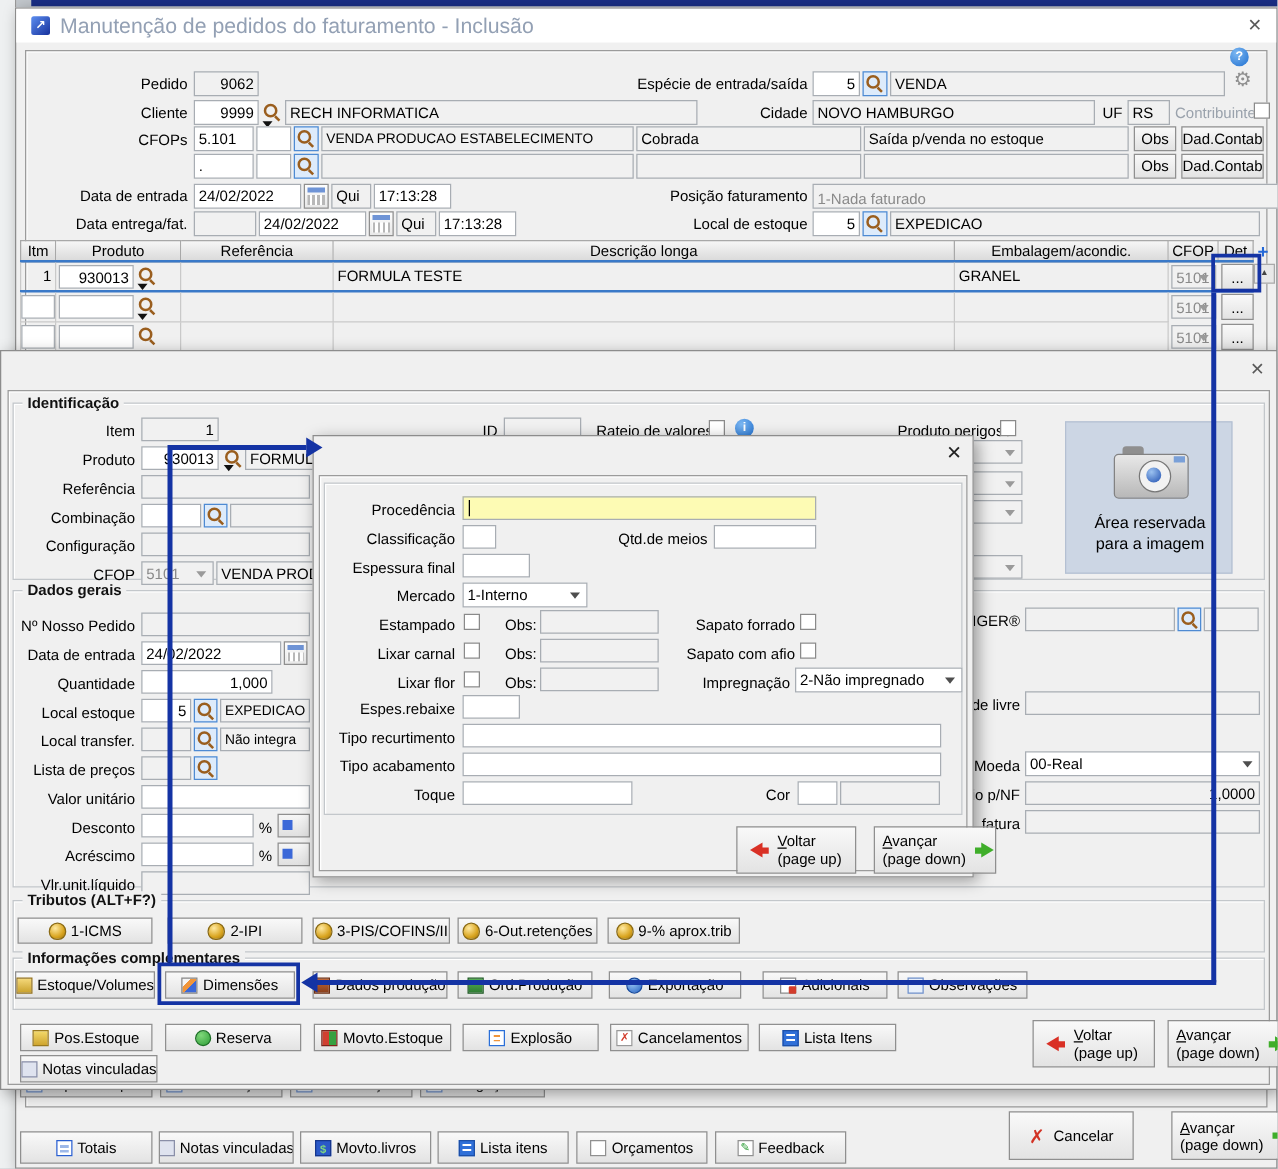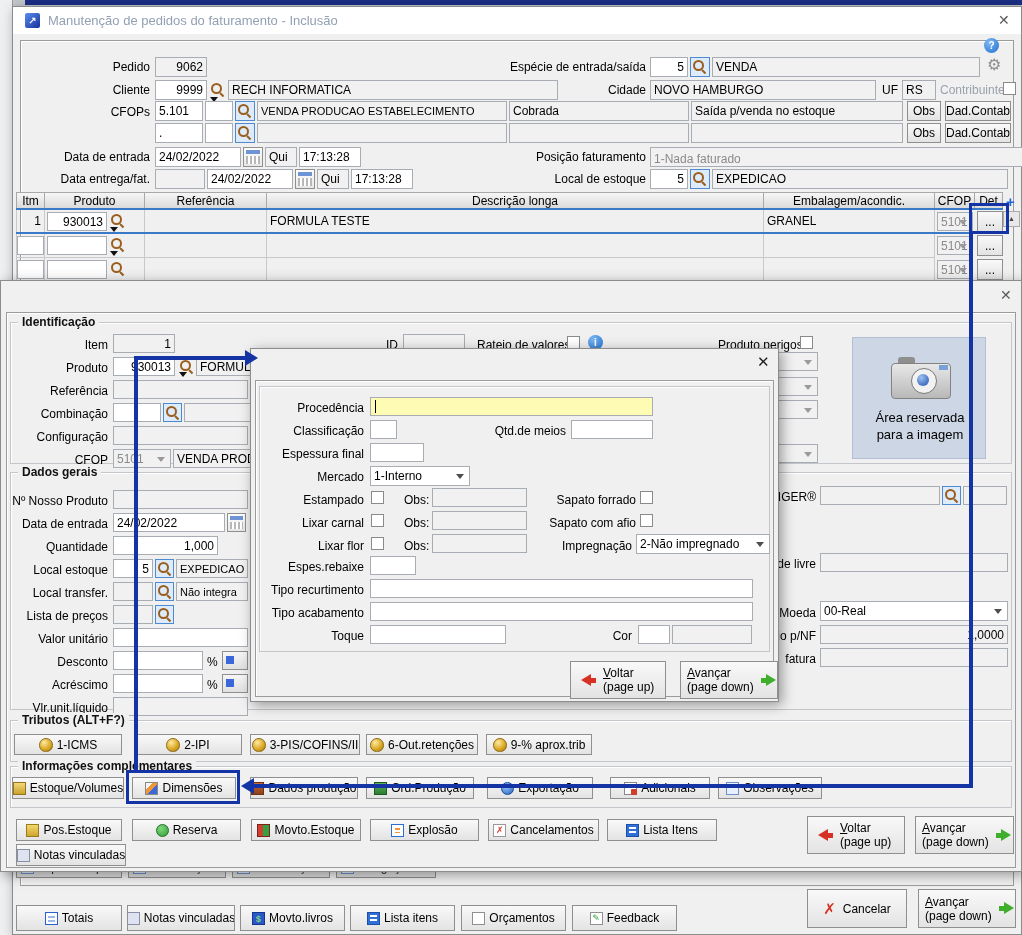--- a/index.html
+++ b/index.html
@@ -2,21 +2,21 @@
 <html><head>
 <meta charset="utf-8">
 <style>
   html,body{margin:0;padding:0;width:1022px;height:935px;overflow:hidden;
     font-family:"Liberation Sans","DejaVu Sans",sans-serif;background:#b9bfc6;}
   #root{position:relative;width:1022px;height:935px;background:#c3c8cd;}
   .layer{position:absolute;inset:0;}
   .z1{z-index:1}.z10{z-index:10}.z20{z-index:20}.z40{z-index:40}
   .win{position:absolute;background:#f0f0f0;border:1px solid #8c8c8c;box-shadow:3px 3px 12px rgba(0,0,0,.38);box-sizing:border-box;}
   .tbar{position:absolute;height:27px;background:#fff;display:flex;align-items:center;gap:8px;padding-left:12px;box-sizing:border-box;}
-  .ttext{font-size:13px;color:#93a0b4;white-space:nowrap;}
+  .ttext{font-size:17px;color:#93a0b4;white-space:nowrap;}
   .tclose{position:absolute;font-size:14px;color:#5a5a5a;}
   .appicon{width:15px;height:15px;flex:none;border-radius:2px;background:linear-gradient(135deg,#5c8ef0,#16309c);color:#fff;
     font-size:10px;font-weight:bold;display:flex;align-items:center;justify-content:center;}
   .appicon::after{content:"↗";}
   .panel{position:absolute;border:1px solid #9b9b9b;box-shadow:inset 1px 1px 0 #fff;box-sizing:border-box;}
   .lbl{position:absolute;font-size:12px;color:#000;white-space:nowrap;}
   .lr{text-align:right;}
   .gray{color:#9aa2ac;}
   .fld{position:absolute;background:#fff;border:1px solid #a8adb3;font-size:12px;color:#000;padding:0 3px;box-sizing:border-box;
     display:flex;align-items:center;white-space:nowrap;overflow:hidden;}
@@ -90,21 +90,21 @@
   .i-plus::after{content:"+";}
   .i-up{position:absolute;box-sizing:border-box;border:1px solid #aaa;background:#e8e8e8;text-align:center;color:#444;font-size:7px;line-height:14px;}
   .i-up::after{content:"▲";}
   .minib{position:absolute;background:linear-gradient(#f6f6f6,#e0e0e0);border:1px solid #8f8f8f;box-sizing:border-box;}
   .minib::after{content:"";position:absolute;left:3px;top:4px;width:8px;height:8px;background:#3b68d8;}
   .arrL,.arrR{position:relative;width:19px;height:13px;flex:none;}
   .arrL::before{content:"";position:absolute;right:0;top:4px;width:9px;height:5px;background:var(--ac);}
   .arrL::after{content:"";position:absolute;left:-2px;top:0;border:6.5px solid transparent;border-right:10px solid var(--ac);}
   .arrR::before{content:"";position:absolute;left:0;top:4px;width:9px;height:5px;background:var(--ac);}
   .arrR::after{content:"";position:absolute;right:-2px;top:0;border:6.5px solid transparent;border-left:10px solid var(--ac);}
-  .nav2{flex-direction:column;gap:0;display:flex;align-items:flex-start;justify-content:center;padding-left:6px;}
+  .nav2{flex-direction:column;gap:0;display:flex;align-items:flex-start;justify-content:center;padding-left:6px;margin-left:19px;}
   .navtxt{font-size:12px;line-height:14px;display:block;}
   .fl::first-letter{text-decoration:underline;}
   .navrow{display:flex;align-items:center;gap:7px;}
   .cur{position:absolute;left:4px;top:2px;width:1px;height:13px;background:#000;}
   .imgarea{position:absolute;background:#ccd6e4;border:1px solid #b4c0d2;box-sizing:border-box;}
   .cam{position:absolute;}
   .cam .body{position:absolute;left:0;top:7px;width:58px;height:34px;background:linear-gradient(#e8e8e8,#b8b8b8);border:1px solid #828282;border-radius:4px;}
   .cam .hump{position:absolute;left:7px;top:1px;width:17px;height:9px;background:#8f8f8f;border-radius:3px 3px 0 0;}
   .cam .lens{position:absolute;left:20px;top:12px;width:24px;height:24px;border-radius:50%;background:#f2f2f2;border:1px solid #787878;}
   .cam .pupil{position:absolute;left:26px;top:18px;width:12px;height:12px;border-radius:50%;background:radial-gradient(circle at 35% 30%,#9cc2f0,#1f4fb0);}
@@ -380,21 +380,21 @@
           <div class="lens"></div>
           <div class="pupil"></div>
           <div class="flash"></div>
       </div>
       <div class="lbl" style="left:0;top:72px;width:134px;text-align:center;font-size:13px;">Área reservada</div>
       <div class="lbl" style="left:0;top:89px;width:134px;text-align:center;font-size:13px;">para a imagem</div>
     </div>
 
     <div class="grp" style="left:10px;top:472px;width:1002px;height:238px;"></div>
     <div class="grplbl" style="left:18px;top:465px;">Dados gerais</div>
-    <div class="lbl lr" style="left:12px;top:494px;width:96px;">Nº Nosso Produto</div>
+    <div class="lbl lr" style="left:12px;top:494px;width:96px;">Nº Nosso Pedido</div>
     <div class="fld ro" style="left:113px;top:490px;width:135px;height:19px;"></div>
     <div class="lbl lr" style="left:12px;top:517px;width:96px;">Data de entrada</div>
     <div class="fld" style="left:113px;top:513px;width:112px;height:19px;">24/02/2022</div>
     <span class="cal" style="left:227px;top:513px;width:19px;height:19px;"></span>
     <div class="lbl lr" style="left:12px;top:540px;width:96px;">Quantidade</div>
     <div class="fld num" style="left:113px;top:536px;width:105px;height:19px;">1,000</div>
     <div class="lbl lr" style="left:12px;top:563px;width:96px;">Local estoque</div>
     <div class="fld num" style="left:113px;top:559px;width:40px;height:19px;">5</div>
     <div class="magb" style="left:155px;top:559px;width:19px;height:19px;">
         <div class="mglass"></div>

